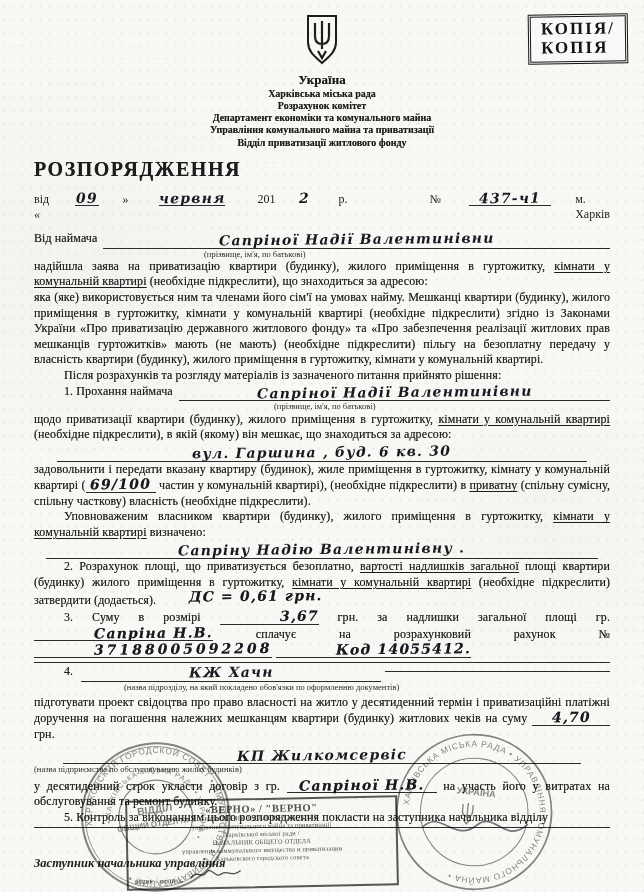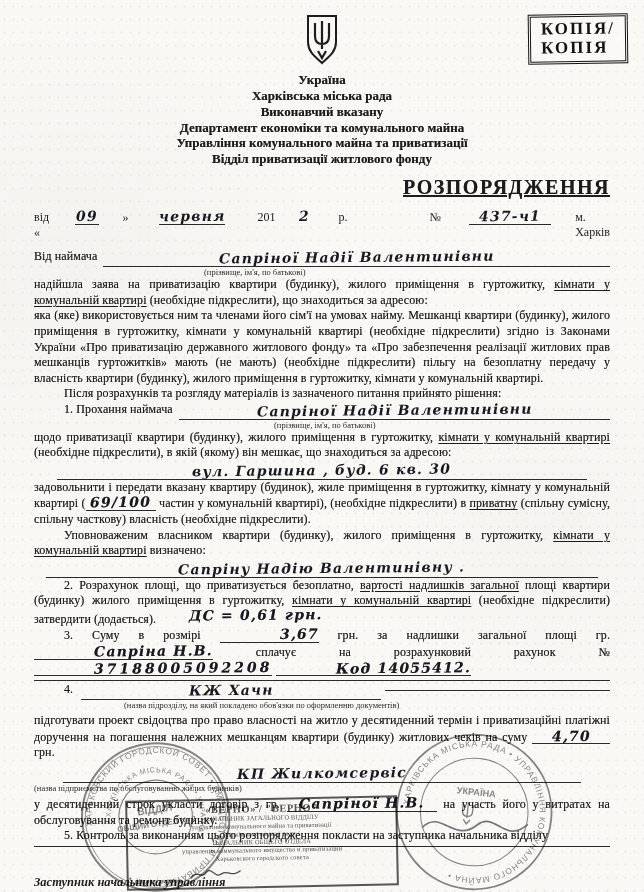--- a/index.html
+++ b/index.html
@@ -19,25 +19,25 @@
   .txt{ font-size:12px; line-height:1.3; text-align:justify; letter-spacing:.1px;
         text-shadow:0 0 .4px rgba(20,20,20,.55); }
   .ind{ text-indent:30px; }
   .ul{ text-decoration:underline; text-underline-offset:2px; }
   .hw{ font-family:"DejaVu Serif", serif; font-style:italic; font-weight:600;
        font-size:14px; letter-spacing:1.2px; color:#191922; white-space:nowrap;
        display:inline-block; transform:rotate(-.6deg); }
   .fill{ display:inline-block; border-bottom:1px solid #2a2a2a; text-align:center;
          line-height:1.05; vertical-align:baseline; }
   .cap{ font-size:8.5px; text-align:left; color:#2a2a2a; line-height:1.2; }
-  .hdr{ text-align:center; font-weight:bold; font-size:13px; line-height:1.22;
+  .hdr{ text-align:center; font-weight:bold; font-size:10px; line-height:1.22;
         text-shadow:0 0 .5px rgba(20,20,20,.6); }
   .country{ font-size:13px; margin-top:2px; }
-  .doc-title{ text-align:right; font-weight:bold; font-size:20px; letter-spacing:1.5px;
-        margin-top:9px; text-shadow:0 0 .6px rgba(0,0,0,.6);text-decoration:underline; }
+  .doc-title{ text-align:left; font-weight:bold; font-size:20px; letter-spacing:1.5px;
+        margin-top:9px; text-shadow:0 0 .6px rgba(0,0,0,.6); }
   .trident-wrap{ display:flex; justify-content:center; margin-top:2px; }
   .copy-stamp{
     position:absolute; right:16px; top:14px; border:3px double #151515;
     padding:3px 10px 4px 10px; transform:rotate(-.8deg); background:rgba(250,250,248,.6);
   }
   .copy-stamp div{ font-weight:bold; font-size:17px; letter-spacing:2px; line-height:1.1;
     font-family:"Liberation Serif",serif; color:#141414; }
   .dateline{ display:flex; align-items:baseline; margin-top:9px; font-size:12px;gap:24px; }
   .row{ display:flex; align-items:flex-start; }
   .rule{ border-top:1.6px solid #2a2a2a; margin:3px 0 1px 0; }
@@ -69,21 +69,21 @@
     <span>
       <svg width="36" height="52" viewBox="0 0 36 52">
         <path d="M4,2 h28 v26 c0,11 -9,16 -14,21 c-5,-5 -14,-10 -14,-21 Z" fill="none" stroke="#1d1d1d" stroke-width="2"></path>
         <path d="M18,7 v28 M11,9 v13 c0,6 3,8 7,8 M25,9 v13 c0,6 -3,8 -7,8 M14,37 l4,7 l4,-7" fill="none" stroke="#1d1d1d" stroke-width="2.2"></path>
       </svg>
     </span>
   </div>
 
   <div class="hdr country">Україна</div>
   <div class="hdr">Харківська міська рада</div>
-  <div class="hdr">Виконавчий вказану</div>
+  <div class="hdr">Розрахунок комітет</div>
   <div class="hdr">Департамент економіки та комунального майна</div>
   <div class="hdr">Управління комунального майна та приватизації</div>
   <div class="hdr">Відділ приватизації житлового фонду</div>
 
   <div class="doc-title">РОЗПОРЯДЖЕННЯ</div>
 
   <div class="dateline">
     <span>від «</span>
     <span class="fill" style="width:34px"><span class="hw">09</span></span>
     <span style="margin-right:6px">»</span>

